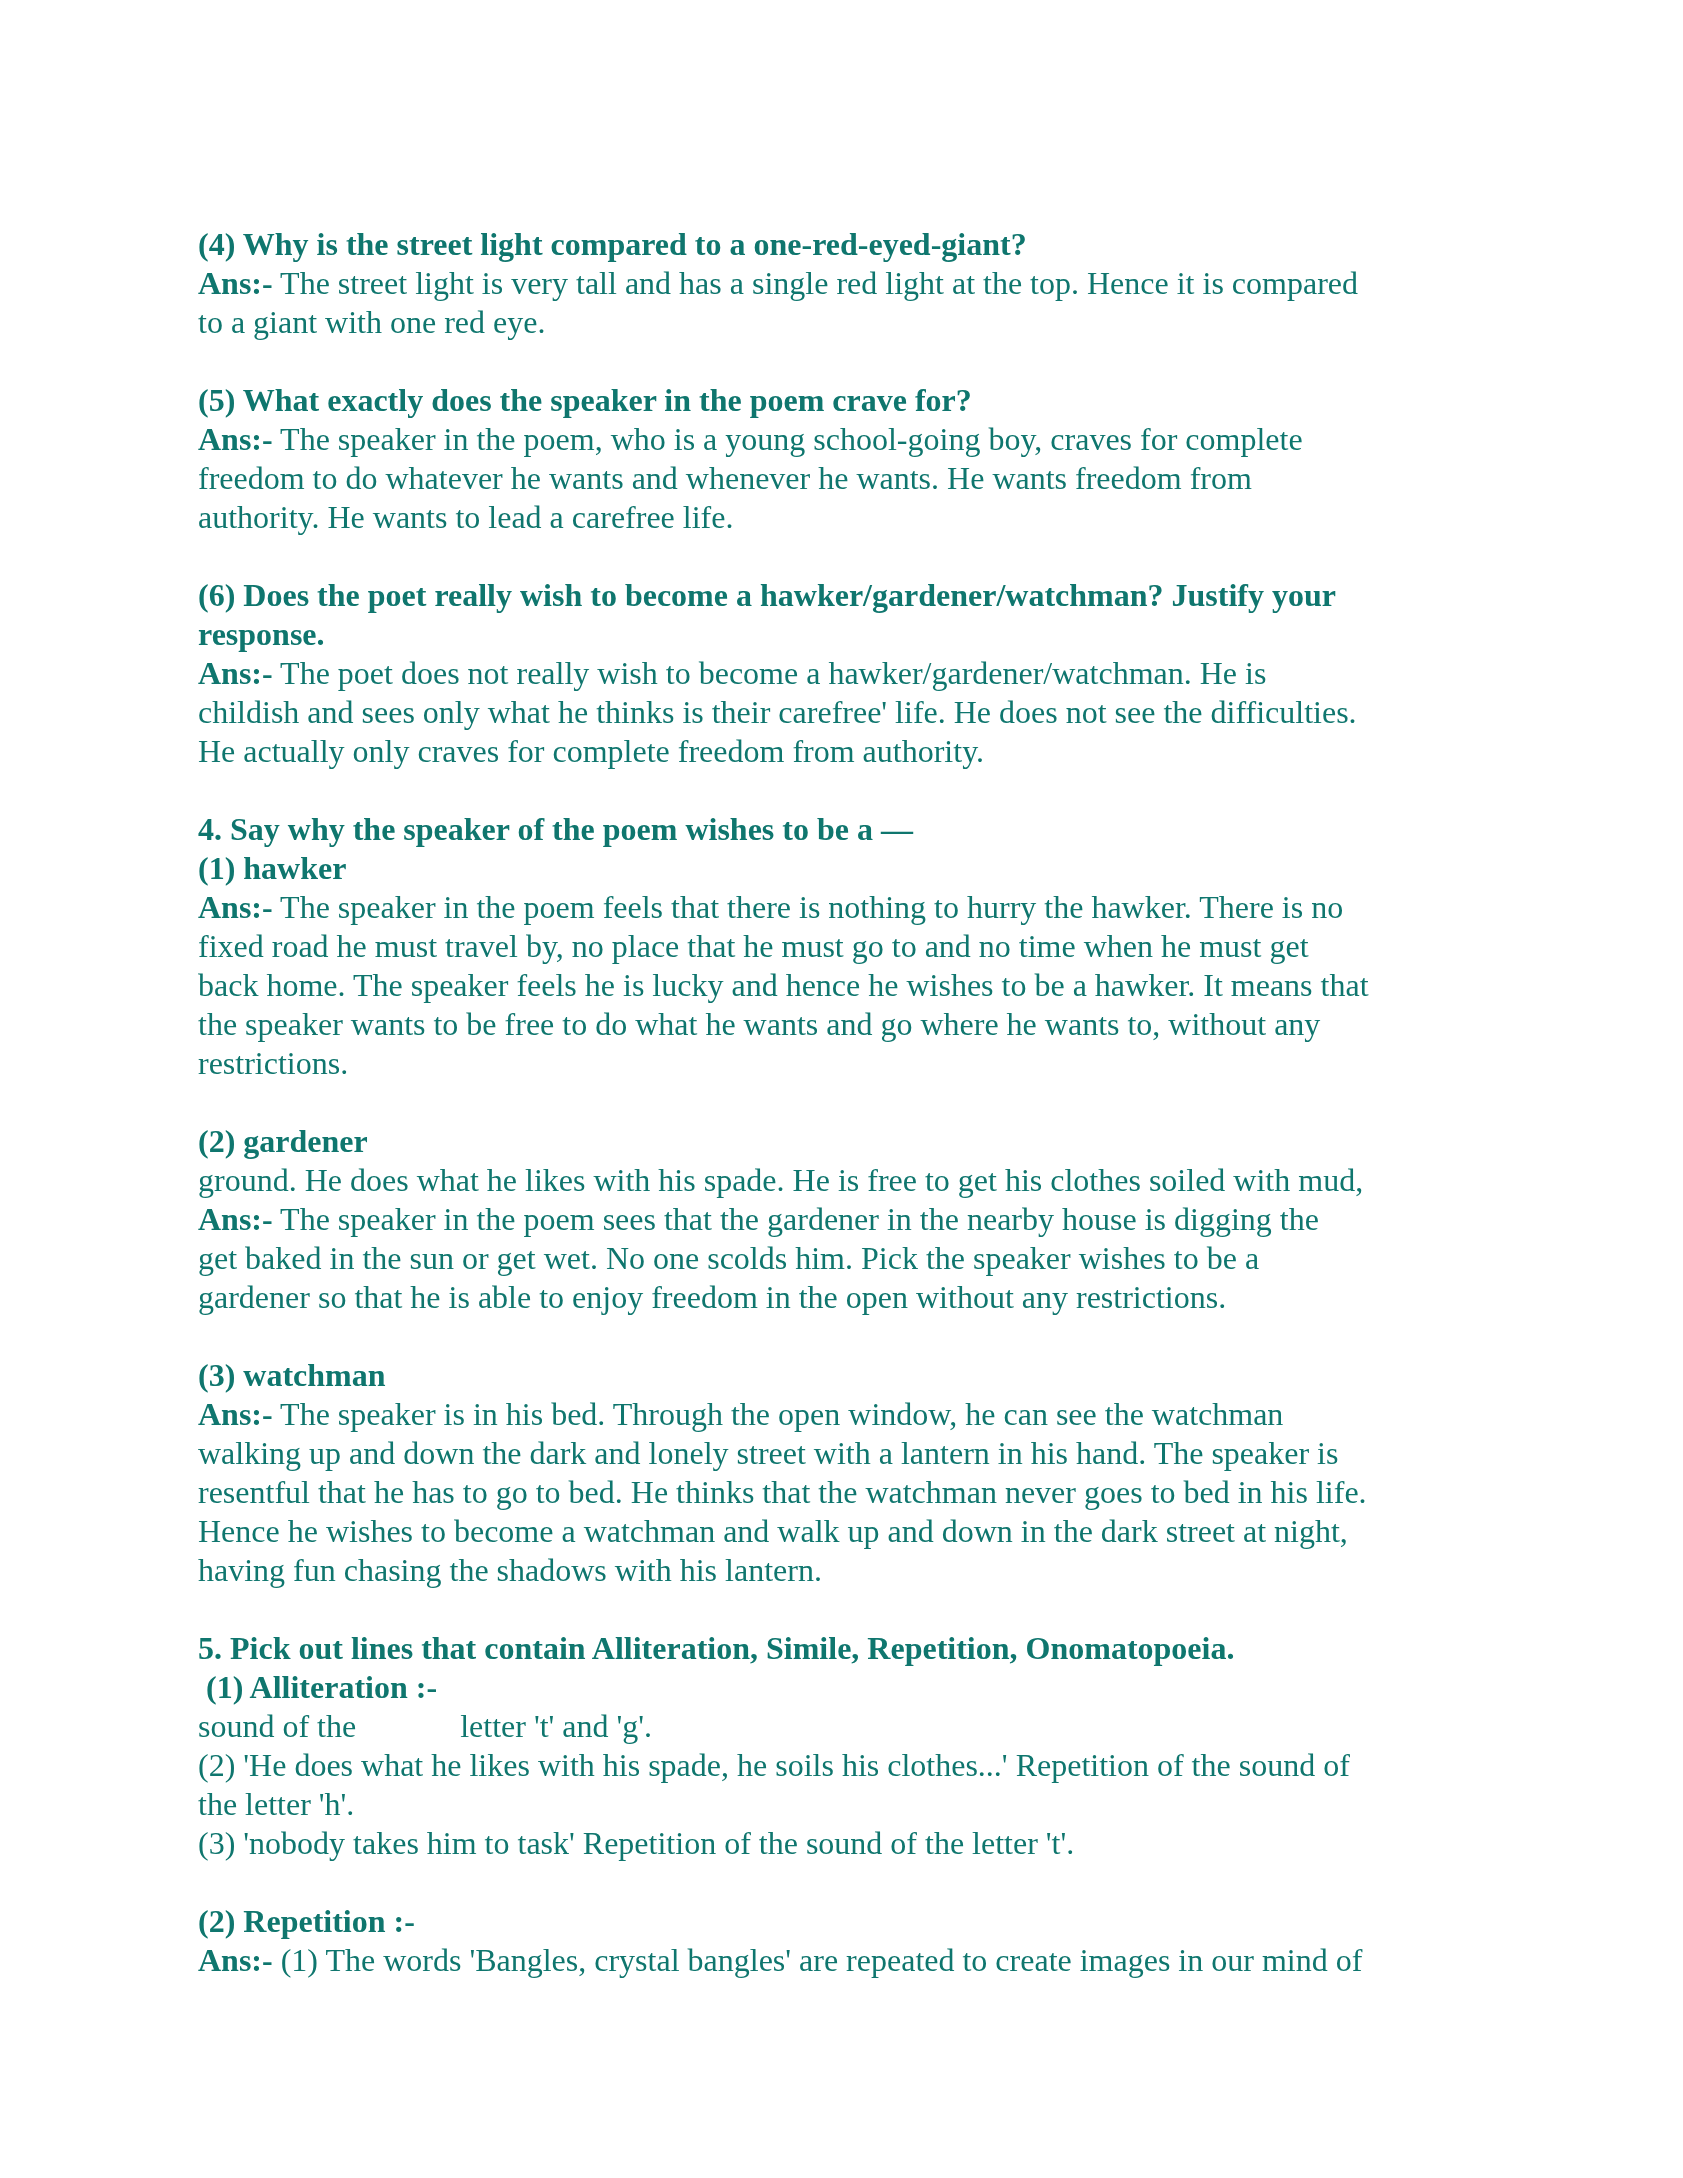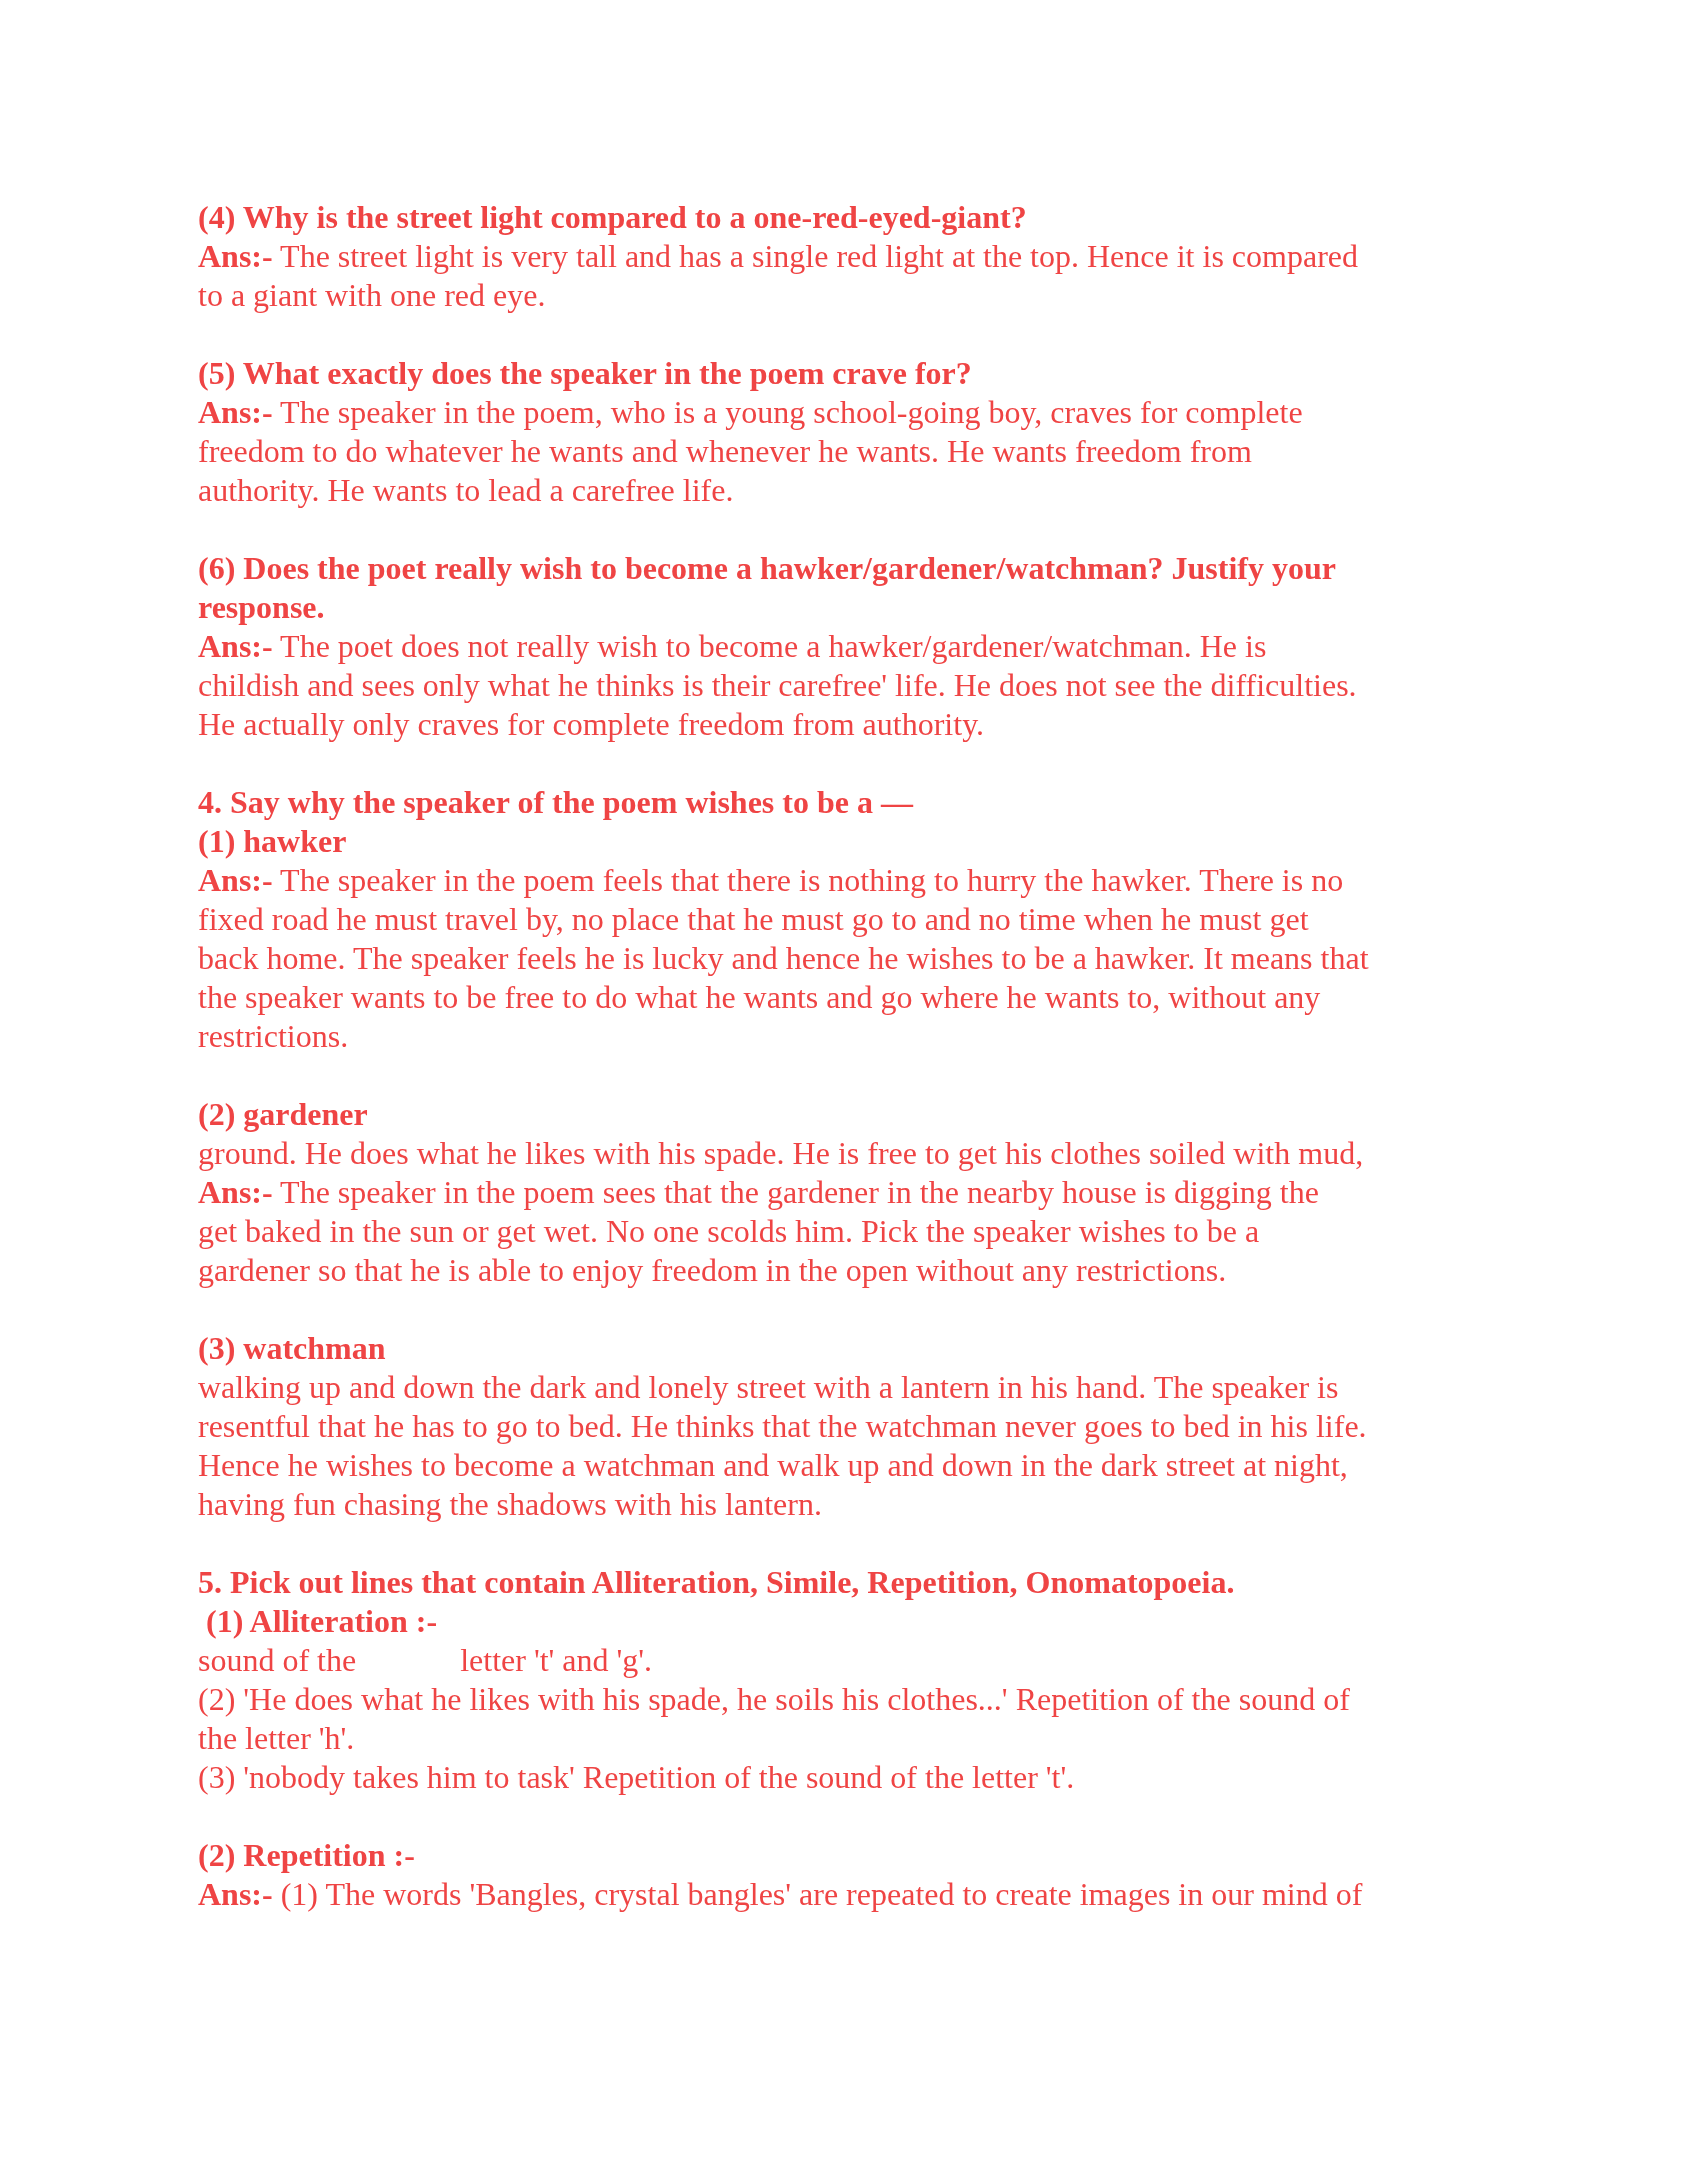--- a/index.html
+++ b/index.html
@@ -35,21 +35,21 @@
     font-weight: bold;
   }
   .line.blank {
     height: 39px;
   }
 </style>
 </head>
 <body>
 
 <div class="page">
-  <div class="content" style="color: #ef4444;">
+  <div class="content" style="color: #0f766e; margin-top: 27px;">
       <div class="line heading">(4) Why is the street light compared to a one-red-eyed-giant?</div>
       <div class="line"><span class="bold">Ans:-</span> The street light is very tall and has a single red light at the top. Hence it is compared</div>
       <div class="line">to a giant with one red eye.</div>
       <div class="line blank">&nbsp;</div>
       <div class="line heading">(5) What exactly does the speaker in the poem crave for?</div>
       <div class="line"><span class="bold">Ans:-</span> The speaker in the poem, who is a young school-going boy, craves for complete</div>
       <div class="line">freedom to do whatever he wants and whenever he wants. He wants freedom from</div>
       <div class="line">authority. He wants to lead a carefree life.</div>
       <div class="line blank">&nbsp;</div>
       <div class="line heading">(6) Does the poet really wish to become a hawker/gardener/watchman? Justify your</div>
@@ -66,20 +66,21 @@
       <div class="line">the speaker wants to be free to do what he wants and go where he wants to, without any</div>
       <div class="line">restrictions.</div>
       <div class="line blank">&nbsp;</div>
       <div class="line heading">(2) gardener</div>
       <div class="line">ground. He does what he likes with his spade. He is free to get his clothes soiled with mud,</div>
       <div class="line"><span class="bold">Ans:-</span> The speaker in the poem sees that the gardener in the nearby house is digging the</div>
       <div class="line">get baked in the sun or get wet. No one scolds him. Pick the speaker wishes to be a</div>
       <div class="line">gardener so that he is able to enjoy freedom in the open without any restrictions.</div>
       <div class="line blank">&nbsp;</div>
       <div class="line heading">(3) watchman</div>
+      <div class="line"><span class="bold">Ans:-</span> The speaker is in his bed. Through the open window, he can see the watchman</div>
       <div class="line">walking up and down the dark and lonely street with a lantern in his hand. The speaker is</div>
       <div class="line">resentful that he has to go to bed. He thinks that the watchman never goes to bed in his life.</div>
       <div class="line">Hence he wishes to become a watchman and walk up and down in the dark street at night,</div>
       <div class="line">having fun chasing the shadows with his lantern.</div>
       <div class="line blank">&nbsp;</div>
       <div class="line heading">5. Pick out lines that contain Alliteration, Simile, Repetition, Onomatopoeia.</div>
       <div class="line heading">&nbsp;(1) Alliteration :-</div>
       <div class="line">sound of the &nbsp;&nbsp;&nbsp;&nbsp;&nbsp;&nbsp;&nbsp;&nbsp;&nbsp;&nbsp;&nbsp; letter 't' and 'g'.</div>
       <div class="line">(2) 'He does what he likes with his spade, he soils his clothes...' Repetition of the sound of</div>
       <div class="line">the letter 'h'.</div>

